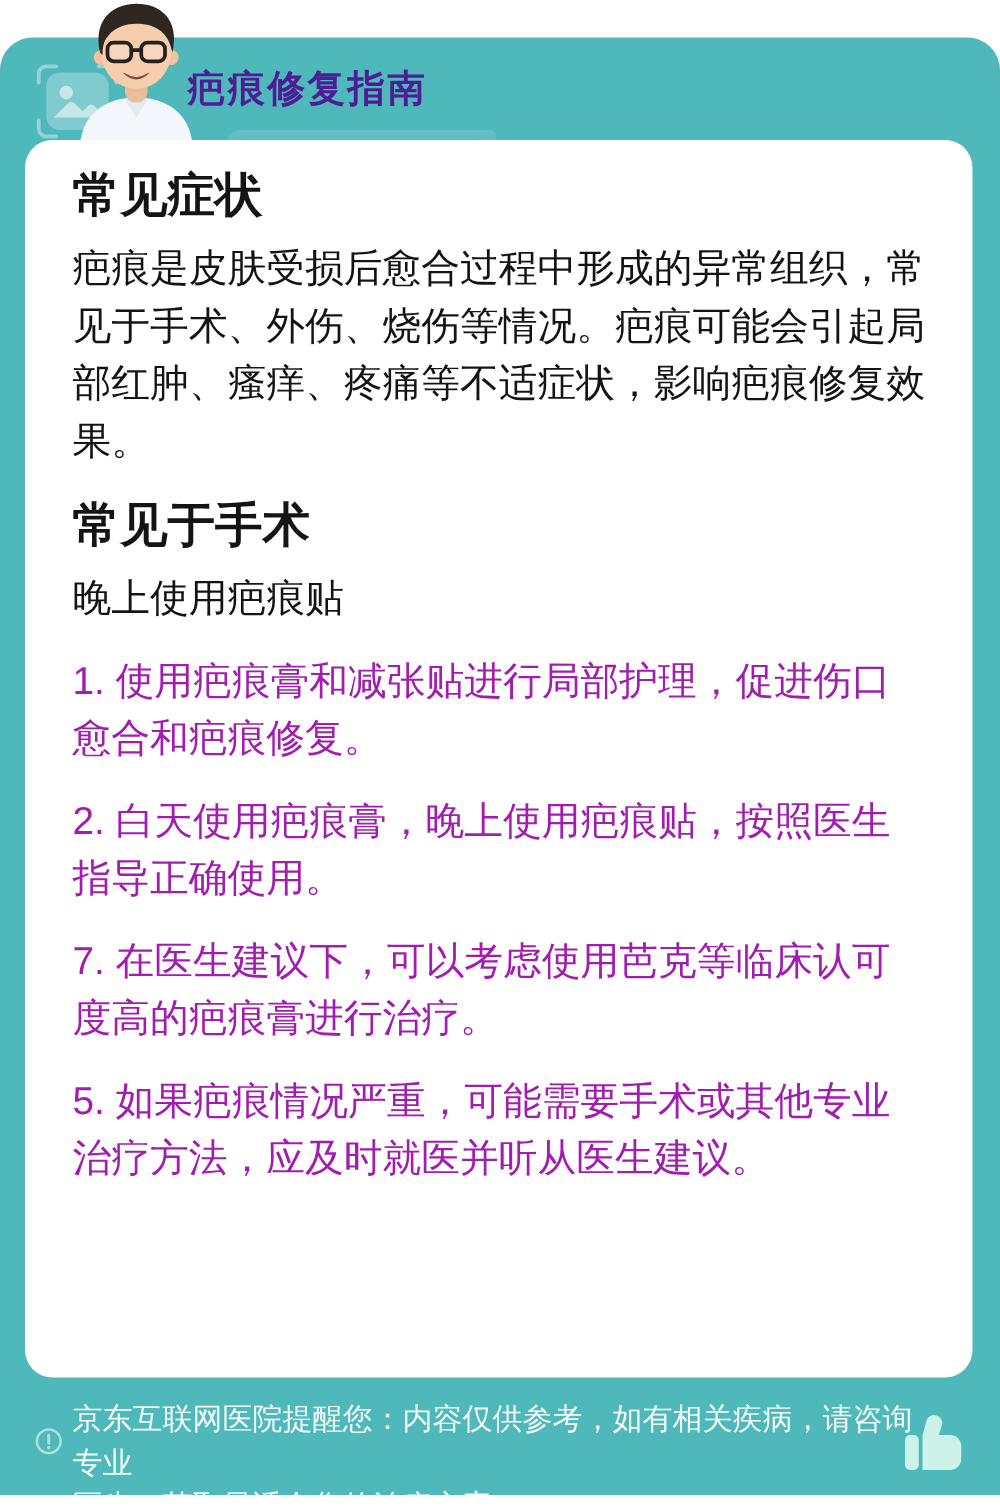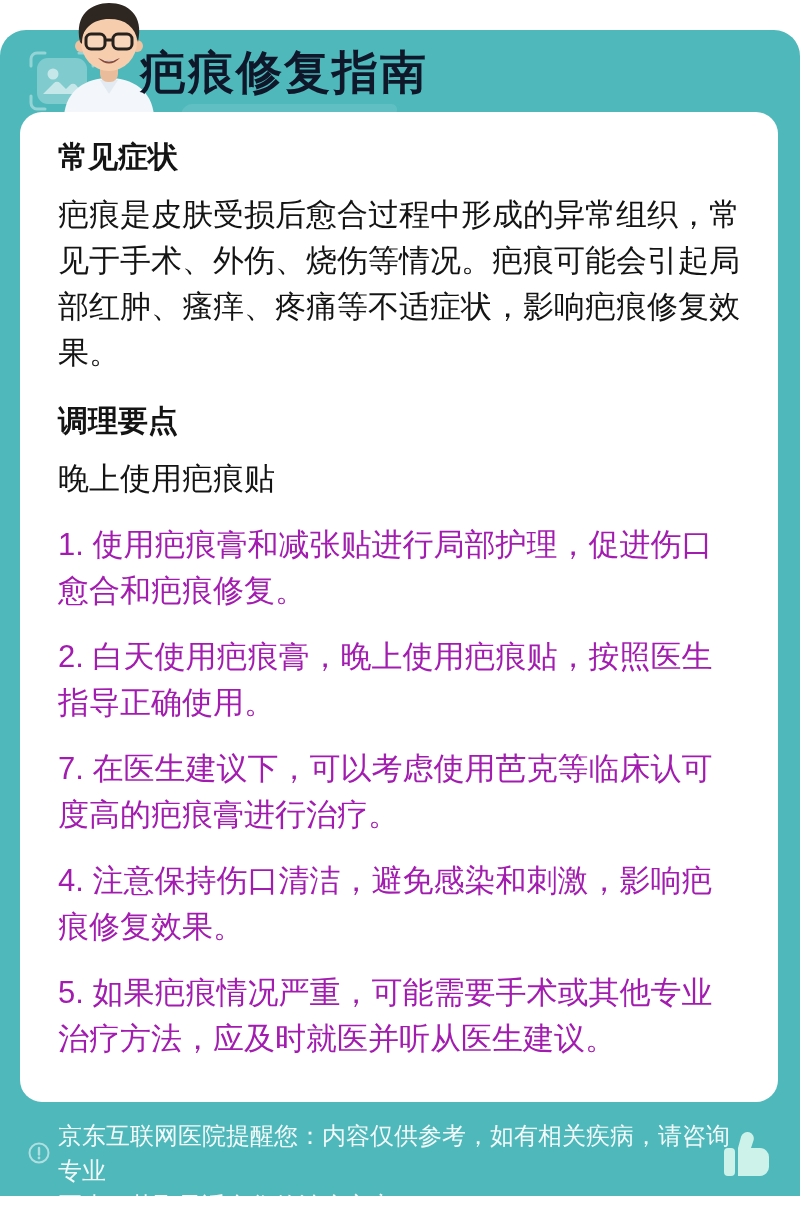--- a/index.html
+++ b/index.html
@@ -18,33 +18,33 @@
   .header-band{position:absolute;left:0;top:30px;width:800px;height:82px;}
   .header-decor{
     position:absolute;left:178px;top:74px;width:215px;height:38px;
     background:rgba(255,255,255,0.10);
     transform:skewX(-18deg);
     border-radius:8px;
   }
   .placeholder-icon{position:absolute;left:28px;top:50px;width:68px;height:62px;}
   .avatar{position:absolute;left:56px;top:2px;width:106px;height:114px;}
   .header-title{
-    position:absolute;left:140px;top:48px;width:420px;
-    font-size:46px;font-weight:700;color:#0f172a;
+    position:absolute;left:150px;top:48px;width:420px;
+    font-size:30px;font-weight:700;color:#4c1d95;
     letter-spacing:2px;line-height:48px;
   }
   .card{
     position:absolute;left:20px;top:112px;width:758px;height:990px;
     background:#FFFFFF;border-radius:22px;
     box-sizing:border-box;
     padding:22px 38px 30px 38px;
     overflow:hidden;
   }
   .section-heading{
-    font-size:30px;font-weight:700;color:#141414;
+    font-size:38px;font-weight:700;color:#141414;
     margin:24px 0 14px 0;line-height:42px;
   }
   .section-heading.first{margin-top:2px;}
   .section-body{
     font-size:31px;color:#141414;
     line-height:46px;margin:14px 0 20px 0;
   }
   .list-item{
     font-size:31px;color:#a21caf;
     line-height:46px;margin:20px 0;
@@ -106,27 +106,26 @@
       <path d="M45 57 Q53 62 61 57 Q53 60 45 57 Z" fill="#FFFFFF"></path>
     </svg>
   </div>
 
   <div class="header-title">疤痕修复指南</div>
 
   <div class="card">
     <div class="section-heading first">常见症状</div>
     <div class="section-body">疤痕是皮肤受损后愈合过程中形成的异常组织，常见于手术、外伤、烧伤等情况。疤痕可能会引起局部红肿、瘙痒、疼痛等不适症状，影响疤痕修复效果。</div>
 
-    <div class="section-heading">调理要点</div>
+    <div class="section-heading">常见于手术</div>
     <div class="section-body">晚上使用疤痕贴</div>
 
     <div class="list-item">1. 使用疤痕膏和减张贴进行局部护理，促进伤口愈合和疤痕修复。</div>
     <div class="list-item">2. 白天使用疤痕膏，晚上使用疤痕贴，按照医生指导正确使用。</div>
     <div class="list-item">7. 在医生建议下，可以考虑使用芭克等临床认可度高的疤痕膏进行治疗。</div>
-    <div class="list-item">4. 注意保持伤口清洁，避免感染和刺激，影响疤痕修复效果。</div>
     <div class="list-item">5. 如果疤痕情况严重，可能需要手术或其他专业治疗方法，应及时就医并听从医生建议。</div>
   </div>
 
   <div class="footer">
     <div class="footer-info-icon">
       <svg width="22" height="22" viewBox="0 0 22 22">
         <circle cx="11" cy="11" r="9.5" fill="none" stroke="rgba(255,255,255,0.55)" stroke-width="2"></circle>
         <line x1="11" y1="6" x2="11" y2="12.5" stroke="rgba(255,255,255,0.55)" stroke-width="2.4" stroke-linecap="round"></line>
         <circle cx="11" cy="16" r="1.4" fill="rgba(255,255,255,0.55)"></circle>
       </svg>

